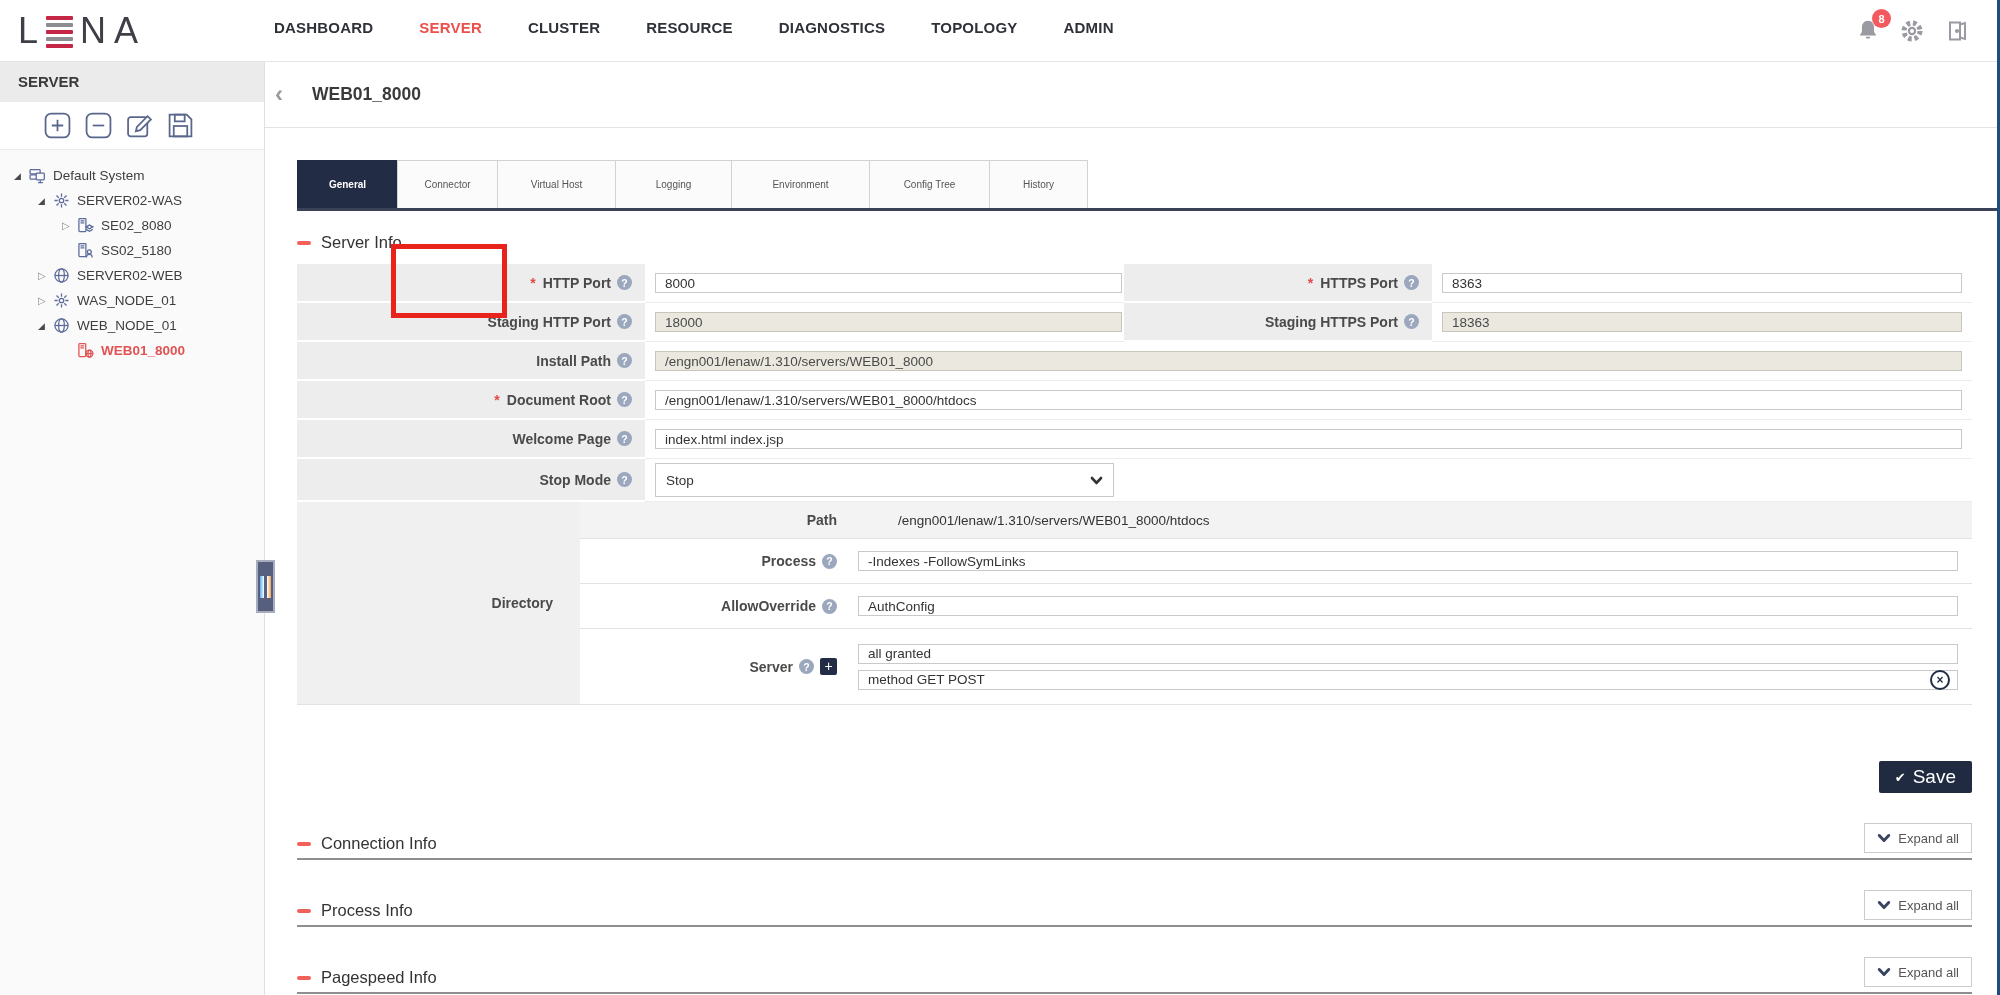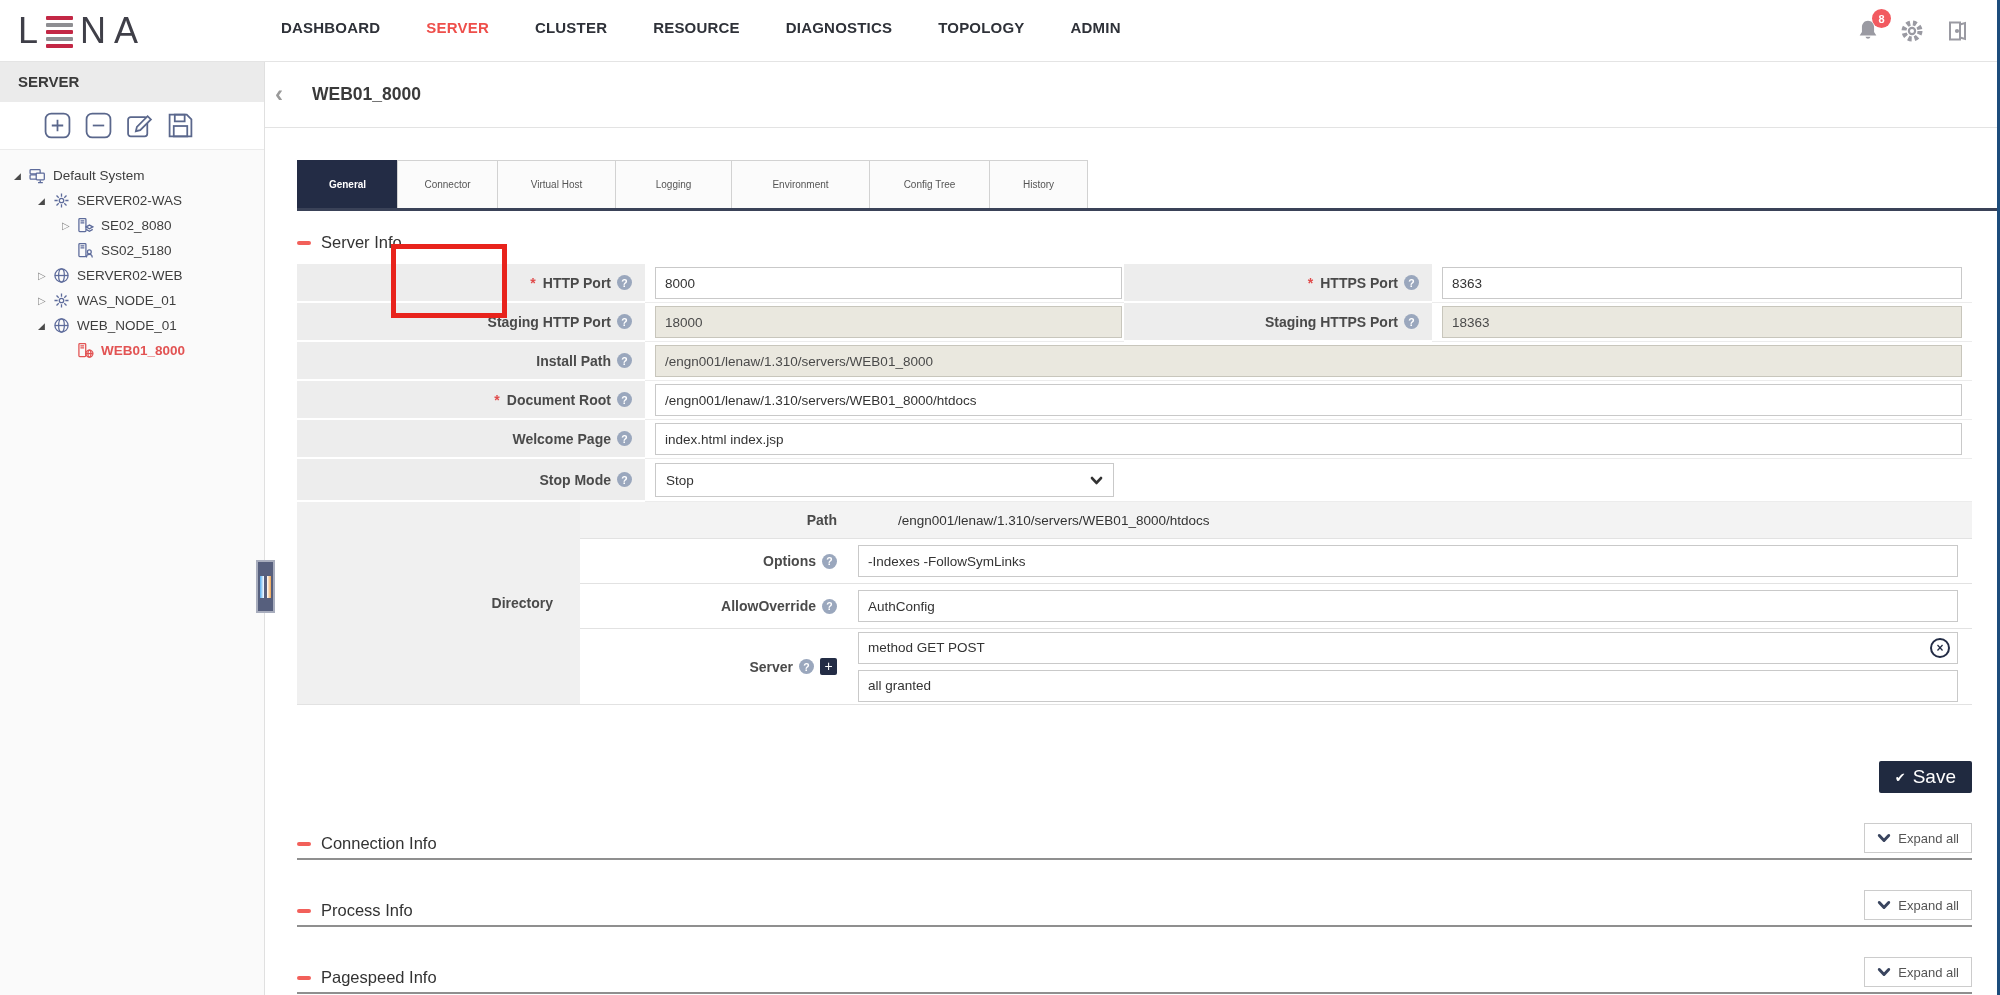--- a/index.html
+++ b/index.html
@@ -12,21 +12,21 @@
   }
   
   .header { position:absolute; left:0; top:0; width:100%; height:62px;
     background:#fff; border-bottom:1px solid #e4e4e4; z-index:20; }
   .logo { position:absolute; left:18px; top:11px; display:flex; align-items:center; gap:7px; }
   .logo-letter { font-size:36px; font-weight:500; color:#3f3f48; letter-spacing:1px; line-height:40px; }
   .logo-bars { display:flex; flex-direction:column; gap:3px; width:27px; padding-top:2px; }
   .logo-bars i { display:block; height:4px; border-radius:1px; }
   .logo-bars i:nth-child(odd) { background:#c32745; }
   .logo-bars i:nth-child(even) { background:#8e8e92; }
-  .nav { position:absolute; left:281px; top:0; height:54px; display:flex; align-items:center; gap:46px; }
+  .nav { position:absolute; left:274px; top:0; height:54px; display:flex; align-items:center; gap:46px; }
   .nav-item { font-size:15px; font-weight:bold; color:#2e3138; letter-spacing:0.2px; cursor:pointer; }
   .nav-item.active { color:#ee4f4b; }
   .hdr-icons { position:absolute; right:26px; top:0; height:62px; display:flex; align-items:center; gap:19px; }
   .hicon { position:relative; width:26px; height:26px; color:#9a9aa2; cursor:pointer; }
   .badge { position:absolute; top:-9px; right:-10px; min-width:19px; height:19px; border-radius:10px;
     background:#f25a60; color:#fff; font-size:11px; font-weight:bold;
     display:flex; align-items:center; justify-content:center; padding:0 4px; }
   
   .sidebar { position:absolute; left:0; top:62px; width:265px; bottom:0;
     background:#fafafa; border-right:1px solid #e0e0e0; }
@@ -82,21 +82,21 @@
     font-weight:bold; font-size:14px; color:#4a4a4a; flex:none; }
   .lbl-a { width:348px; } .lbl-b { width:308px; }
   .fld { display:flex; align-items:center; padding:0 10px 0 10px; border-bottom:1px solid #ececec; }
   .fld-half { width:479px; flex:none; padding-right:2px; }
   .fld-rest { flex:1; }
   .req::before { content:"*"; color:#e04b4b; font-weight:bold; margin-right:1px; }
   .help { width:15px; height:15px; border-radius:50%; background:#9aa7bd; color:#fff;
     font-size:10.5px; font-weight:bold; display:flex; align-items:center; justify-content:center;
     flex:none; cursor:pointer; }
   .help::before { content:"?"; }
-  input.tin { height:32px; width:100%; border:1px solid #c9c9c9; padding:0 9px;
+  input.tin { height:20px; width:100%; border:1px solid #c9c9c9; padding:0 9px;
     font-family:"Liberation Sans",sans-serif; font-size:13.5px; color:#333; background:#fff; }
   input.tin.dis { background:#eae8df; border-color:#c8c6bc; color:#4a4a4a; }
   .select-box { height:30px; width:459px; border:1px solid #c9c9c9; background:#fff;
     display:flex; align-items:center; justify-content:space-between; padding:16px 10px;
     font-size:13.5px; color:#333; cursor:pointer; }
   .select-box svg { width:13px; height:13px; color:#333; }
   
   .dir-block { display:flex; align-items:stretch; border-bottom:1px solid #e2e2e2; }
   .dir-outer { width:283px; background:#f0f0f0; display:flex; align-items:center;
     justify-content:flex-end; padding-right:27px; font-weight:bold; font-size:14px; color:#4a4a4a; flex:none; }
@@ -465,21 +465,21 @@
         <div class="dir-outer">Directory</div>
         <div class="dir-inner">
           <div class="subrow gray">
             <div class="sub-lbl">
               <span>Path</span>
             </div>
             <div class="sub-val">/engn001/lenaw/1.310/servers/WEB01_8000/htdocs</div>
           </div>
           <div class="subrow h44">
             <div class="sub-lbl">
-              <span>Options</span>
+              <span>Process</span>
               <span class="help"></span>
             </div>
             <div class="sub-val">
               <input class="tin" value="-Indexes -FollowSymLinks" style="">
             </div>
           </div>
           <div class="subrow h44">
             <div class="sub-lbl">
               <span>AllowOverride</span>
               <span class="help"></span>
@@ -489,25 +489,25 @@
             </div>
           </div>
           <div class="subrow req-row">
             <div class="sub-lbl">
               <span>Server</span>
               <span class="help"></span>
               <button class="add-btn"></button>
             </div>
             <div class="req-vals">
               <div class="req-wrap">
+                <input class="tin" value="all granted" style="">
+              </div>
+              <div class="req-wrap">
                 <input class="tin" value="method GET POST" style="">
                 <span class="remove-btn"></span>
-              </div>
-              <div class="req-wrap">
-                <input class="tin" value="all granted" style="">
               </div>
             </div>
           </div>
         </div>
       </div>
     </div>
 
     <div class="save-row">
       <button class="save-btn">
         <span>Save</span>

